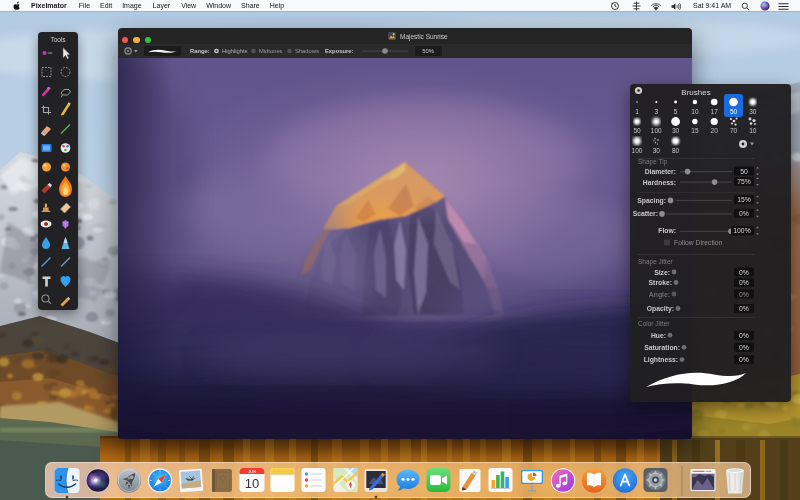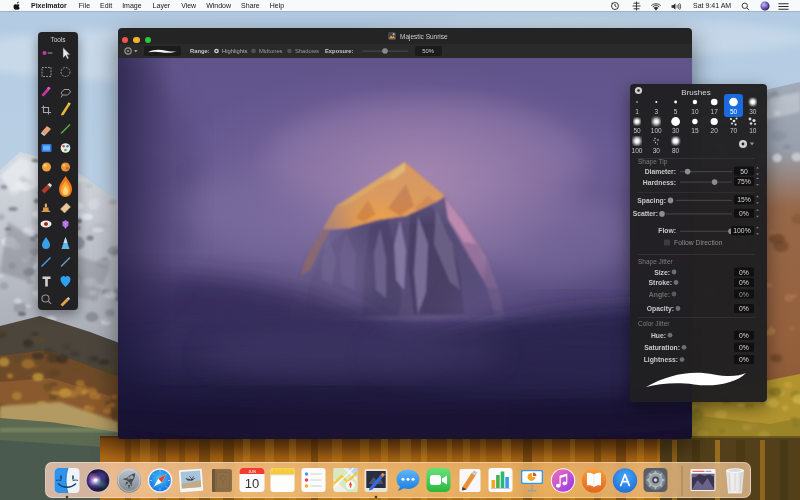--- a/index.html
+++ b/index.html
@@ -10,21 +10,21 @@
     background:rgba(250,250,251,.97); display:flex; align-items:center;
     font-size:7px; color:#151515; z-index:50; box-shadow:0 0.5px 0 rgba(60,70,80,.35); }
   #window { position:absolute; left:118px; top:28px; width:574px; height:411px;
     border-radius:4px; box-shadow:0 10px 26px rgba(0,0,0,.5); z-index:10; overflow:hidden; }
   #titlebar { height:16px; background:#242425; position:relative; }
   #wtoolbar { height:14px; background:#2a2a2b; position:relative; font-size:7px; color:#b5b5b5; }
   .tl { position:absolute; top:8.5px; width:6.5px; height:6.5px; border-radius:50%; }
   #canvas { position:absolute; left:0; top:30px; }
   #tools { position:absolute; left:38px; top:32px; width:40px; height:278px;
     background:#222224; border-radius:4px; z-index:20; box-shadow:0 4px 12px rgba(0,0,0,.4); }
-  #brushes { position:absolute; left:630px; top:84px; width:137px; height:318px;
+  #brushes { position:absolute; left:630px; top:84px; width:161px; height:318px;
     background:rgba(32,31,33,.97); border-radius:4px; z-index:20; box-shadow:0 6px 18px rgba(0,0,0,.45); }
   #dock { position:absolute; left:45px; top:462px; width:706px; height:36px;
     background:linear-gradient(90deg, rgba(247,207,188,.8), rgba(250,202,144,.74) 30%, rgba(246,191,122,.7) 70%, rgba(241,199,154,.75));
     border:1px solid rgba(255,255,255,.38); border-radius:7px; z-index:30; backdrop-filter: blur(6px); }
 </style>
 </head>
 <body>
 <svg id="wall" width="800" height="500" viewBox="0 0 800 500">
   <defs>
     <linearGradient id="sky" x1="0" y1="0" x2="0" y2="1">

